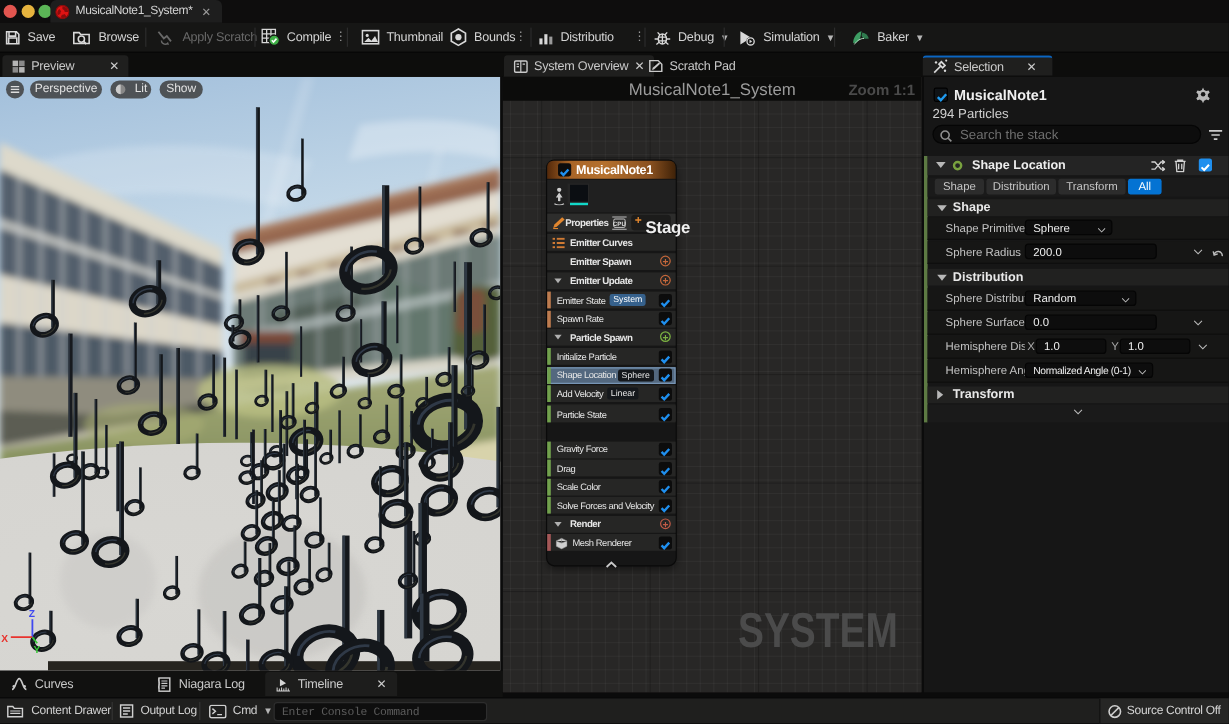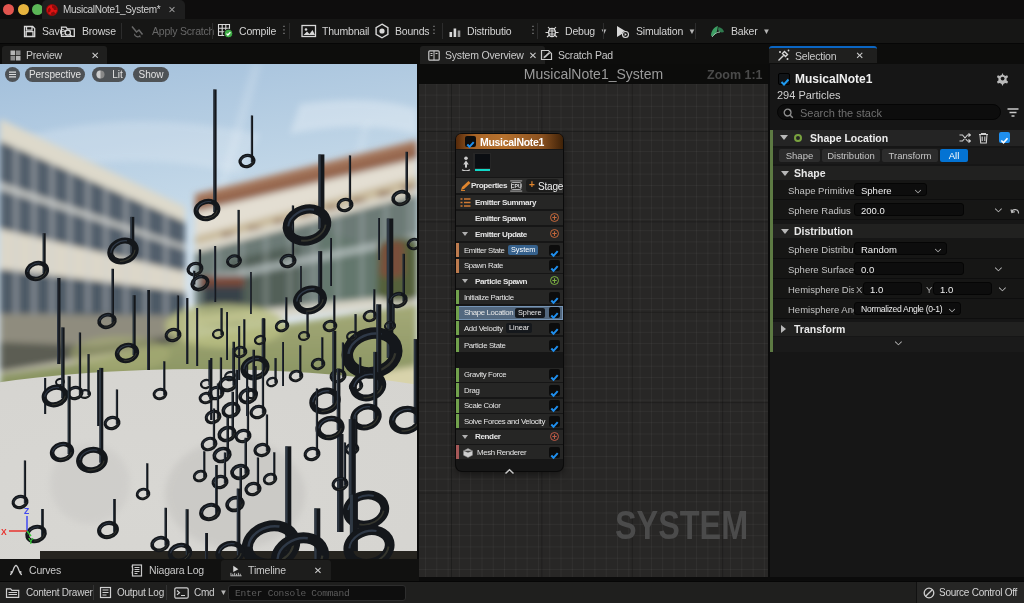--- a/index.html
+++ b/index.html
@@ -97,21 +97,21 @@
         <path d="M6 1.2 A4.8 4.8 0 0 1 10.8 6 L8 6 A2.8 2.8 0 0 0 6 3.4 Z" fill="#8a0c0c"></path>
         <path d="M2.2 8.8 A4.8 4.8 0 0 1 3.4 3.4 L5 5.4 A2.2 2.2 0 0 0 4.4 7.4 Z" fill="#8a0c0c"></path>
         <path d="M9.5 9.8 A4.8 4.8 0 0 1 4.6 10.6 L5.6 8.2 A2.4 2.4 0 0 0 7.8 7.6 Z" fill="#8a0c0c"></path>
       </svg>
       <span class="abs" style="left:21px;top:3.5px;font-size:10px;letter-spacing:-0.3px">MusicalNote1_System*</span>
       <span class="abs" style="left:126px;top:3.5px;color:#9a9a9a;font-size:9.5px">✕</span>
     </div>
   </div>
 
   <div class="abs" id="toolbar">
-    <div class="tbtn" style="left:22px">
+    <div class="tbtn" style="left:3px">
       <svg width="15" height="15" viewBox="0 0 15 15">
           <path d="M2.5 2.5 h8.2 l2 2 v8 h-10.2 z M4.5 2.7 v3.4 h5.5 v-3.4 M4.2 12.3 v-4.6 h6.8 v4.6" fill="none" stroke="#d8d8d8" stroke-width="1.3"></path>
         </svg>
       <span>Save</span>
     </div>
     <div class="tbtn" style="left:60px">
       <svg width="17" height="15" viewBox="0 0 17 15">
           <path d="M1.5 3.2 h4.5 l1.3 1.6 h7 v7.5 h-12.8 z" fill="none" stroke="#d8d8d8" stroke-width="1.3"></path>
           <circle cx="7.8" cy="8.6" r="2.6" fill="none" stroke="#d8d8d8" stroke-width="1.3"></circle>
           <path d="M9.7 10.5 l2.2 2.2" stroke="#d8d8d8" stroke-width="1.5"></path>
@@ -1172,28 +1172,28 @@
             <path d="M1 10.6 h4" stroke="#e1862e" stroke-width="1"></path>
           </svg>
         <span class="nlab nhdr" style="left:15px">Properties</span>
         <svg class="abs" style="left:53px;top:1.5px" width="14" height="12" viewBox="0 0 14 12">
             <rect x="2.5" y="2.5" width="9.4" height="7" rx="1" fill="none" stroke="#cccccc" stroke-width="0.8"></rect>
             <path d="M1.2 0.9 h12 M1.2 11.1 h12" stroke="#bbbbbb" stroke-width="0.9"></path>
             <text x="7.2" y="8.2" font-size="5.2" font-weight="bold" fill="#dddddd" text-anchor="middle" font-family="Liberation Sans">CPU</text>
           </svg>
         <span class="abs" style="left:70px;top:1px;width:33px;height:12.5px;background:#1c1c1b;border-radius:3px">
           <span style="position:absolute;left:3px;top:0px;color:#e1862e;font-size:10px;font-weight:bold">+</span>
-          <span style="position:absolute;left:12px;top:2px;color:#efefef;font-size:10px;font-weight:normal;letter-spacing:-0.2px">Stage</span>
+          <span style="position:absolute;left:12px;top:2px;color:#efefef;font-size:14px;font-weight:bold;letter-spacing:-0.2px">Stage</span>
         </span>
       </div>
       <div class="abs nrow" style="top:61px;height:14px">
         <svg class="abs" style="left:4px;top:2.5px" width="11" height="9" viewBox="0 0 11 9">
             <path d="M0.5 1 h2 M0.5 4.5 h2 M0.5 8 h2 M4 1 h6.5 M4 4.5 h6.5 M4 8 h6.5" stroke="#d07a33" stroke-width="1.6"></path>
           </svg>
-        <span class="nlab nhdr" style="left:19px">Emitter Summary</span>
+        <span class="nlab nhdr" style="left:19px">Emitter Curves</span>
       </div>
       <div class="abs nrow" style="top:77px;height:14px">
         <span class="nlab nhdr" style="left:19px">Emitter Spawn</span>
         <span class="nplus" style="color:#c4673a;border-color:#c4673a">+</span>
       </div>
       <div class="abs nrow" style="top:93px;height:14px">
         <span class="ncaret"></span>
         <span class="nlab nhdr" style="left:19px">Emitter Update</span>
         <span class="nplus" style="color:#c4673a;border-color:#c4673a">+</span>
       </div>

